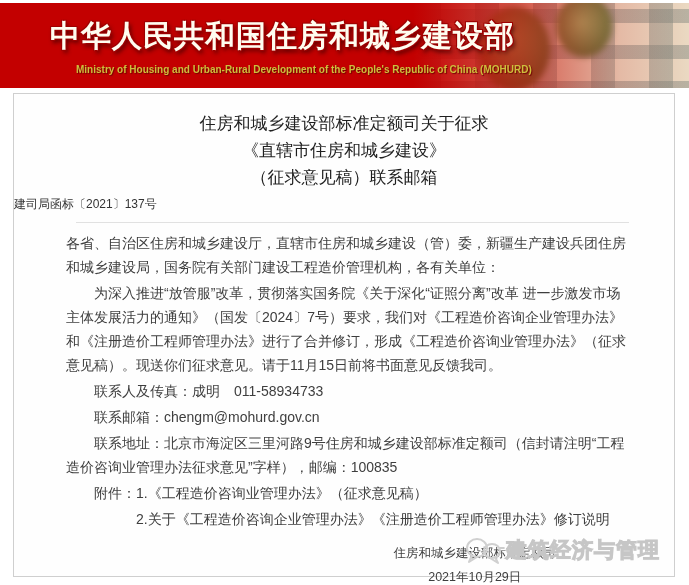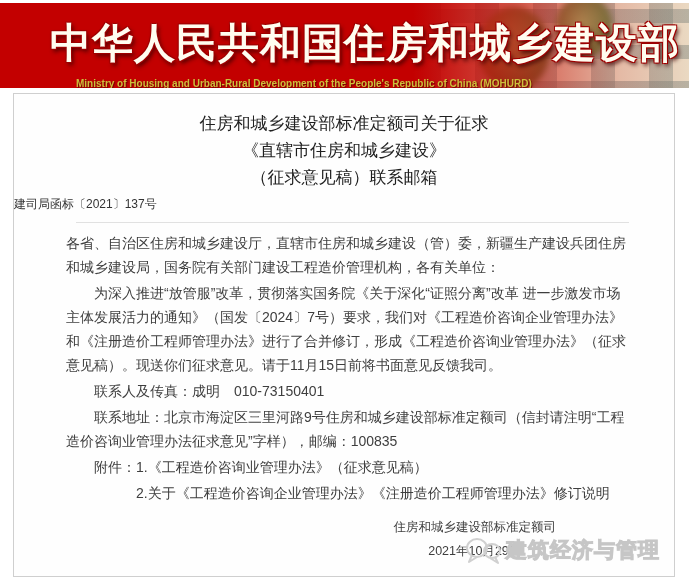--- a/index.html
+++ b/index.html
@@ -25,21 +25,21 @@
   .tree.t1{left:478px;top:4px;width:72px;height:84px;
     background:radial-gradient(circle at 40% 40%, #9db86e, #55713a 72%);}
   .tree.t2{left:556px;top:-8px;width:56px;height:62px;
     background:radial-gradient(circle at 45% 45%, #a3bd74, #5d7a40 72%);}
   .red-fade{
     position:absolute;inset:0;
     background:linear-gradient(90deg,#c30000 0%,#c30000 60%,rgba(197,8,0,.60) 76%,rgba(197,8,0,.15) 90%,rgba(197,8,0,0) 100%);
   }
   .banner-text{position:absolute;left:50px;top:13px;}
   .banner-title{
-    font-size:41px;font-weight:bold;letter-spacing:1px;color:#fffdf0;
+    font-size:30px;font-weight:bold;letter-spacing:1px;color:#fffdf0;
     text-shadow:
       -1px -1px 0 #9e0000, 1px -1px 0 #9e0000,
       -1px  1px 0 #9e0000, 1px  1px 0 #9e0000,
        2px  3px 4px rgba(60,0,0,.85);
     white-space:nowrap;
   }
   .banner-sub{
     margin:7px 0 0 26px;font-size:10px;font-weight:bold;color:#cdbf3c;
     text-shadow:1px 1px 1px rgba(110,0,0,.9);white-space:nowrap;
   }
@@ -96,21 +96,22 @@
     <div>（征求意见稿）联系邮箱</div>
   </div>
 
   <div class="doc-number">建司局函标〔2021〕137号</div>
 
   <hr class="divider">
 
   <div class="body-text">
     <p>各省、自治区住房和城乡建设厅，直辖市住房和城乡建设（管）委，新疆生产建设兵团住房和城乡建设局，国务院有关部门建设工程造价管理机构，各有关单位：</p>
     <p class="indent">为深入推进“放管服”改革，贯彻落实国务院《关于深化“证照分离”改革 进一步激发市场主体发展活力的通知》（国发〔2024〕7号）要求，我们对《工程造价咨询企业管理办法》和《注册造价工程师管理办法》进行了合并修订，形成《工程造价咨询业管理办法》（征求意见稿）。现送你们征求意见。请于11月15日前将书面意见反馈我司。</p>
-    <p class="indent">联系人及传真：成明　010-73150401</p>
+    <p class="indent">联系人及传真：成明　011-58934733</p>
+    <p class="indent">联系邮箱：chengm@mohurd.gov.cn</p>
     <p class="indent">联系地址：北京市海淀区三里河路9号住房和城乡建设部标准定额司（信封请注明“工程造价咨询业管理办法征求意见”字样），邮编：100835</p>
     <p class="indent">附件：1.《工程造价咨询业管理办法》（征求意见稿）</p>
     <p class="indent-deep">2.关于《工程造价咨询企业管理办法》《注册造价工程师管理办法》修订说明</p>
   </div>
 
   <div class="signature">
     <div>住房和城乡建设部标准定额司</div>
     <div>2021年10月29日</div>
   </div>
 

